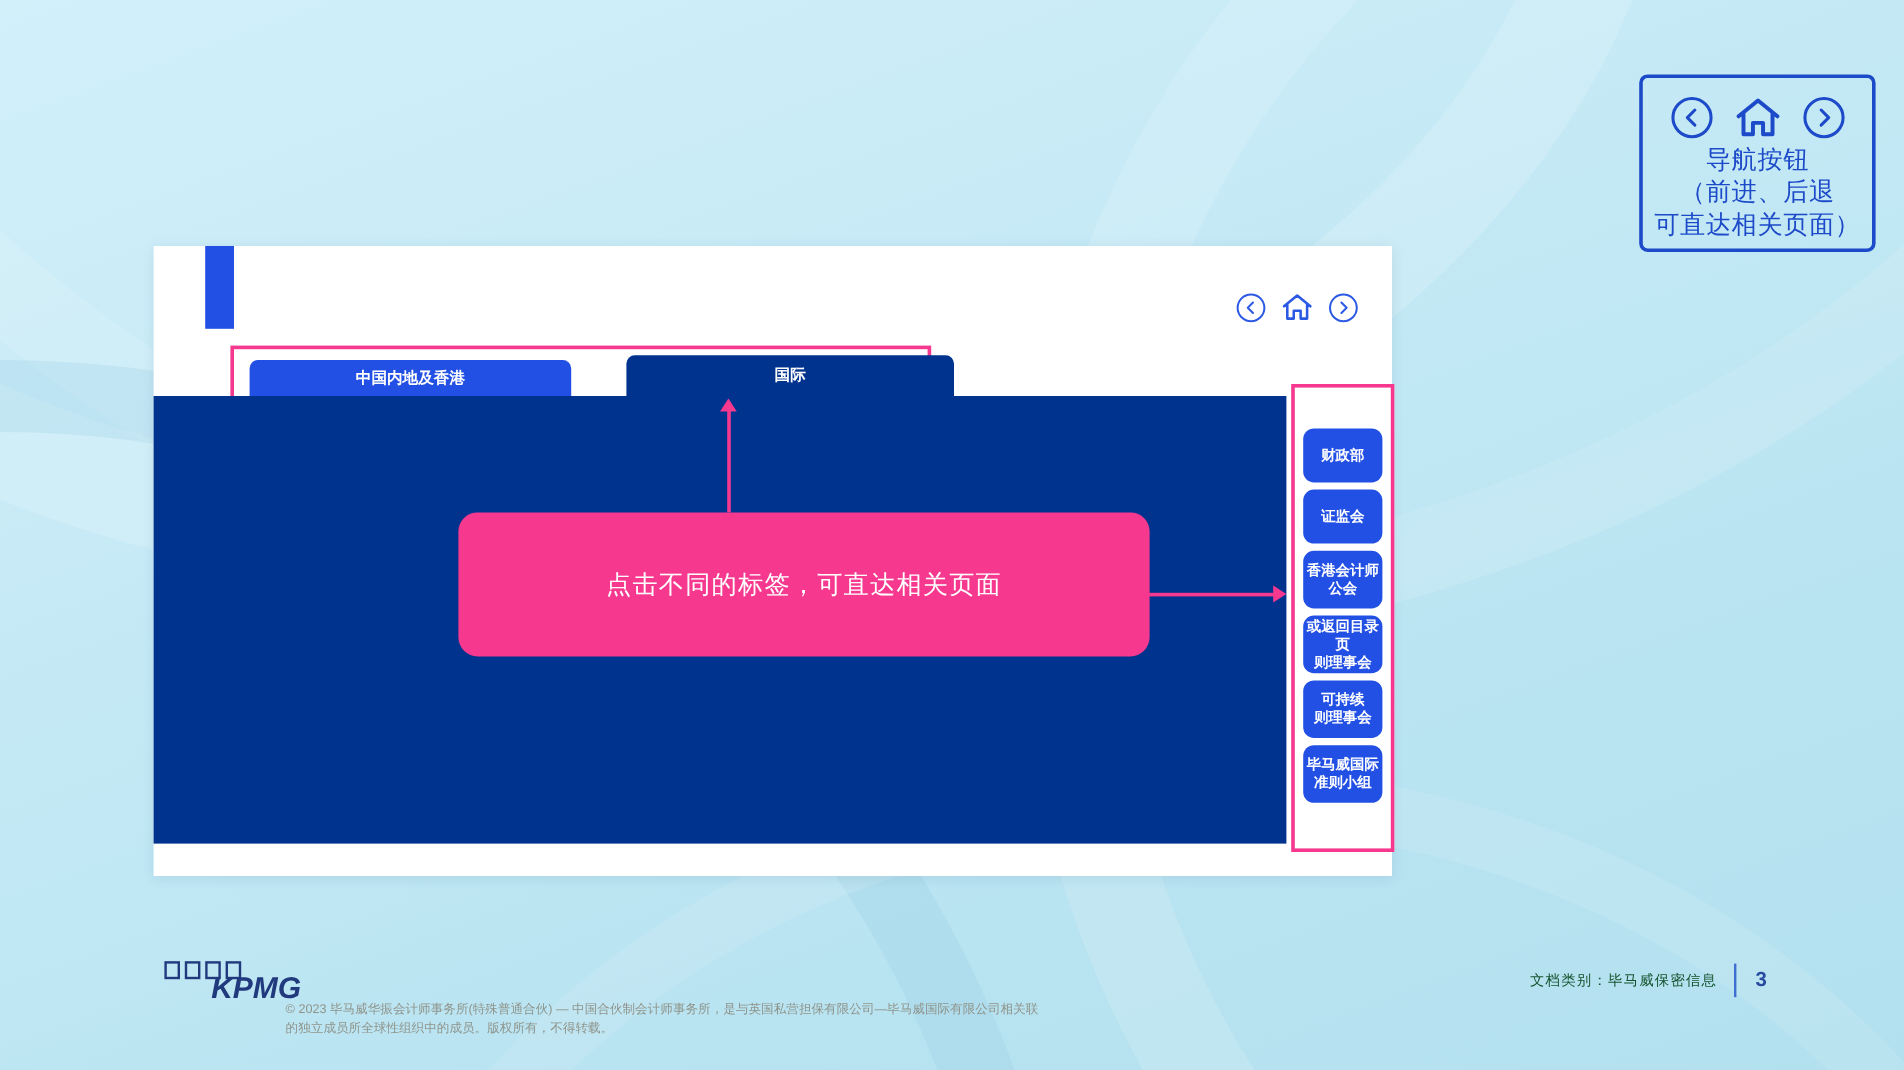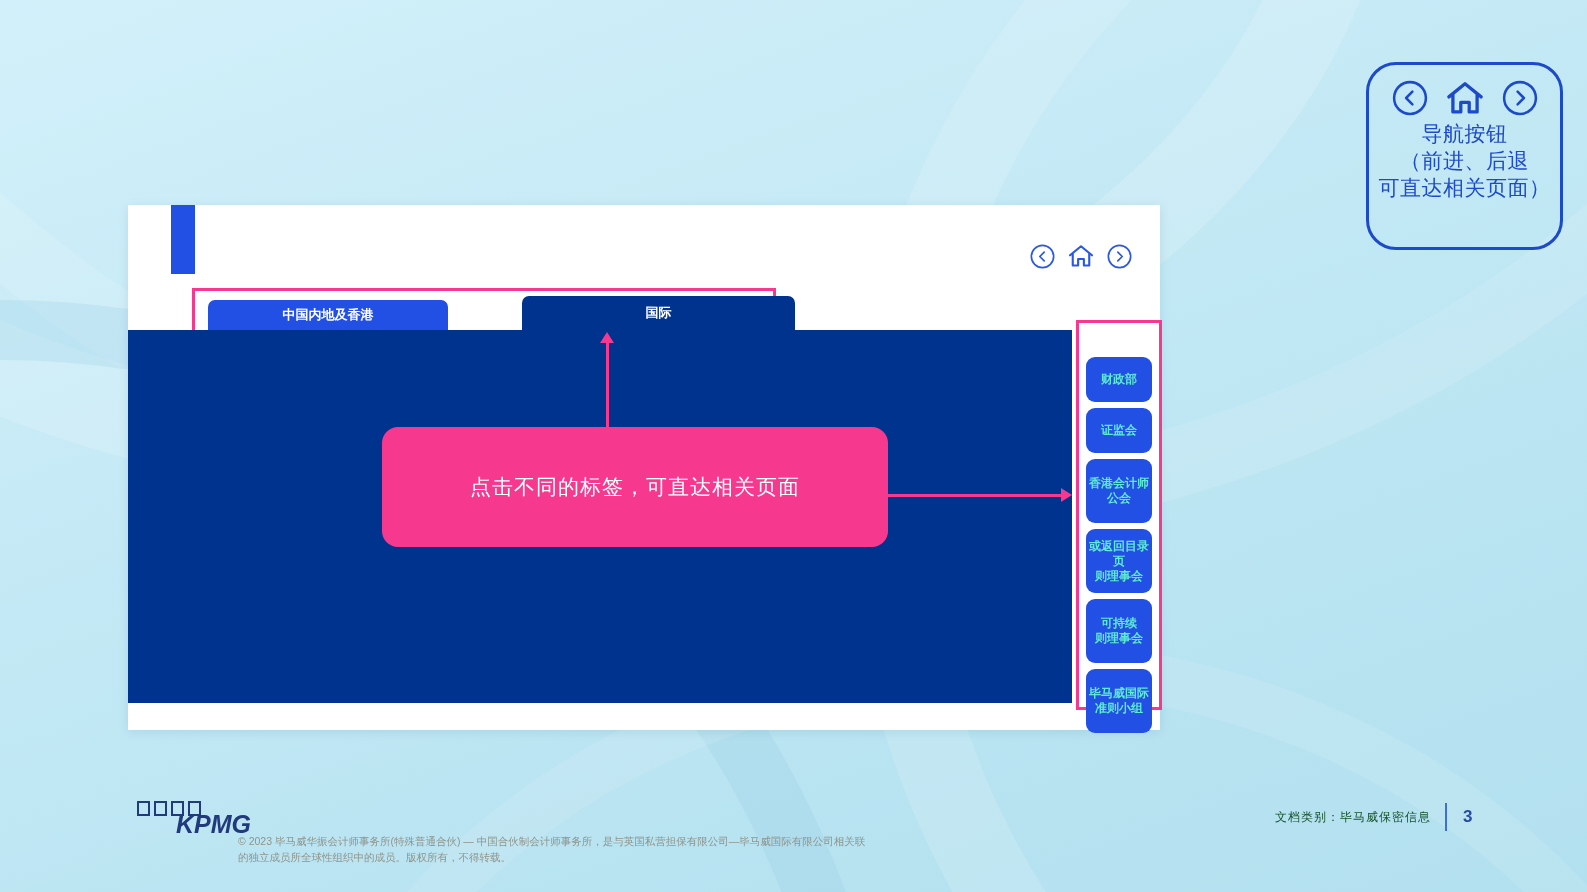--- a/index.html
+++ b/index.html
@@ -18,59 +18,59 @@
   }
   .wave{position:absolute;border-radius:50%;pointer-events:none;}
   .wave1{width:1900px;height:1400px;left:-500px;top:-900px;border:90px solid rgba(255,255,255,0.16);}
   .wave2{width:2200px;height:1700px;left:-300px;top:-1150px;border:70px solid rgba(255,255,255,0.12);}
   .wave3{width:1600px;height:1600px;left:850px;top:-300px;border:80px solid rgba(255,255,255,0.14);}
   .wave4{width:1800px;height:1800px;left:-900px;top:300px;border:60px solid rgba(150,205,228,0.25);}
   .wave5{width:1500px;height:1300px;left:250px;top:640px;border:50px solid rgba(255,255,255,0.10);}
 
   
   .nav-callout{
-    position:absolute;left:1366px;top:62px;width:197px;height:188px;
-    border:3px solid var(--callout-blue);border-radius:30px;
+    position:absolute;left:1366px;top:62px;width:197px;height:148px;
+    border:3px solid var(--callout-blue);border-radius:7px;
     display:flex;flex-direction:column;align-items:center;padding-top:11px;
     color:var(--callout-blue);
   }
   .nav-callout .icon-row{display:flex;align-items:center;gap:15px;height:44px;}
   .nav-callout .icon-row svg{display:block;}
   .nav-callout .txt{font-size:21px;line-height:27px;font-weight:500;text-align:center;letter-spacing:0.5px;}
 
   
   .slide{
     position:absolute;left:128px;top:205px;width:1032px;height:525px;
     background:#ffffff;box-shadow:0 2px 10px rgba(20,70,120,0.10);
   }
   .accent-bar{position:absolute;left:43px;top:0;width:24px;height:69px;background:var(--accent-blue);}
   .slide-nav{position:absolute;right:28px;top:36px;display:flex;align-items:center;gap:11px;color:#2B59E3;}
   .slide-nav .nav-btn{background:none;border:none;padding:0;cursor:pointer;color:#2B59E3;display:block;}
 
   .tabs-outline{position:absolute;left:64px;top:83px;width:584px;height:51px;border:3px solid var(--pink);}
   .tab{position:absolute;border:none;cursor:pointer;color:#fff;font-weight:bold;font-size:13px;
        font-family:inherit;border-radius:7px 7px 0 0;display:flex;align-items:center;justify-content:center;}
-  .tab-1{left:80px;top:95px;width:240px;height:30px;background:var(--accent-blue);}
+  .tab-1{left:80px;top:95px;width:268px;height:30px;background:var(--accent-blue);}
   .tab-2{left:360px;top:91px;width:273px;height:34px;background:var(--navy);margin-left:34px;}
 
   .content-navy{position:absolute;left:0;top:125px;width:944px;height:373px;background:var(--navy);}
 
   .menu-outline{position:absolute;left:948px;top:115px;width:86px;height:390px;border:3px solid var(--pink);background:#fff;}
   .menu{position:absolute;left:958px;top:152px;width:66px;display:flex;flex-direction:column;gap:6px;}
   .menu-btn{
-    border:none;cursor:pointer;background:var(--accent-blue);color:#5eead4;border-radius:9px;
+    border:none;cursor:pointer;background:var(--accent-blue);color:#ffffff;border-radius:9px;
     font-family:inherit;font-size:12px;font-weight:bold;line-height:15px;
     display:flex;flex-direction:column;align-items:center;justify-content:center;
   }
   .menu-btn.single{height:45px;}
-  .menu-btn.double{height:64px;}
+  .menu-btn.double{height:48px;}
   .menu-btn span{display:block;}
 
   .tip-callout{
-    position:absolute;left:254px;top:222px;width:506px;height:120px;border-radius:16px;
+    position:absolute;left:254px;top:222px;width:576px;height:120px;border-radius:16px;
     background:var(--pink);display:flex;align-items:center;justify-content:center;
     color:#fff;font-size:21px;letter-spacing:1px;
   }
   .arrow-line-v{position:absolute;left:478px;top:137px;width:3px;height:85px;background:var(--pink);}
   .arrow-head-up{position:absolute;left:472px;top:127px;width:0;height:0;
     border-left:7px solid transparent;border-right:7px solid transparent;border-bottom:11px solid var(--pink);}
   .arrow-line-h{position:absolute;left:760px;top:289px;width:176px;height:3px;background:var(--pink);}
   .arrow-head-right{position:absolute;left:933px;top:283px;width:0;height:0;
     border-top:7px solid transparent;border-bottom:7px solid transparent;border-left:11px solid var(--pink);}
 

